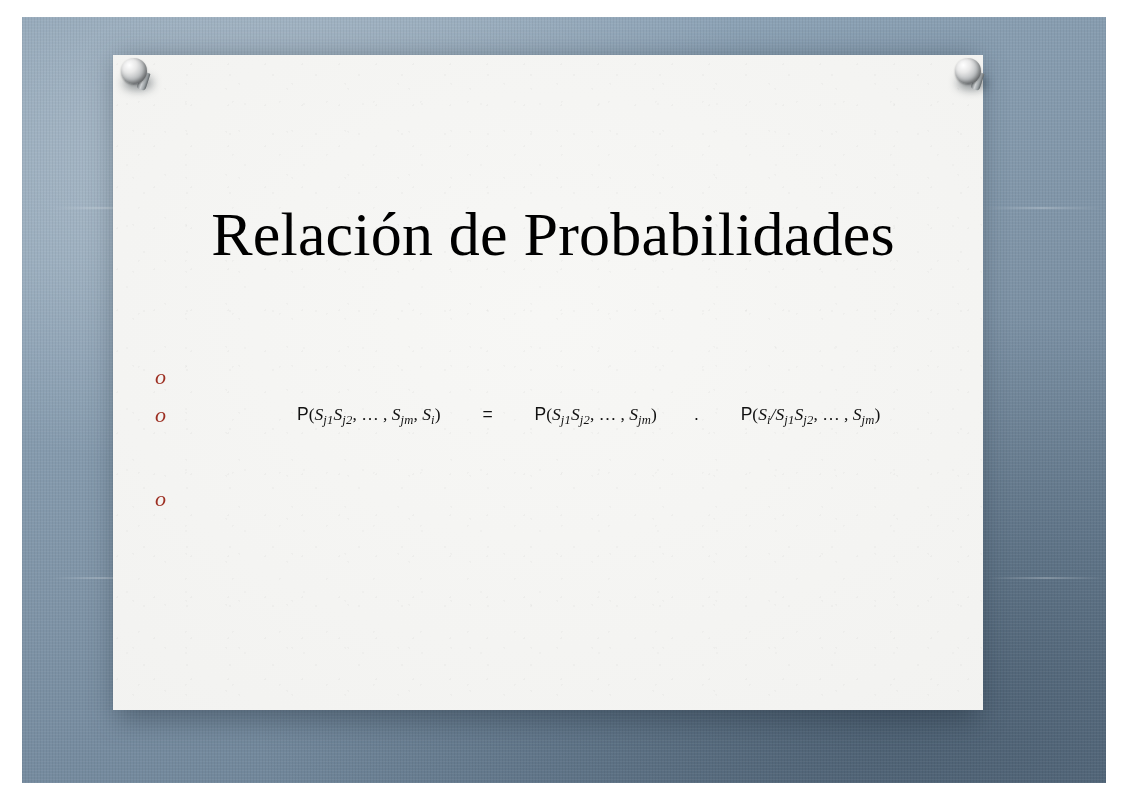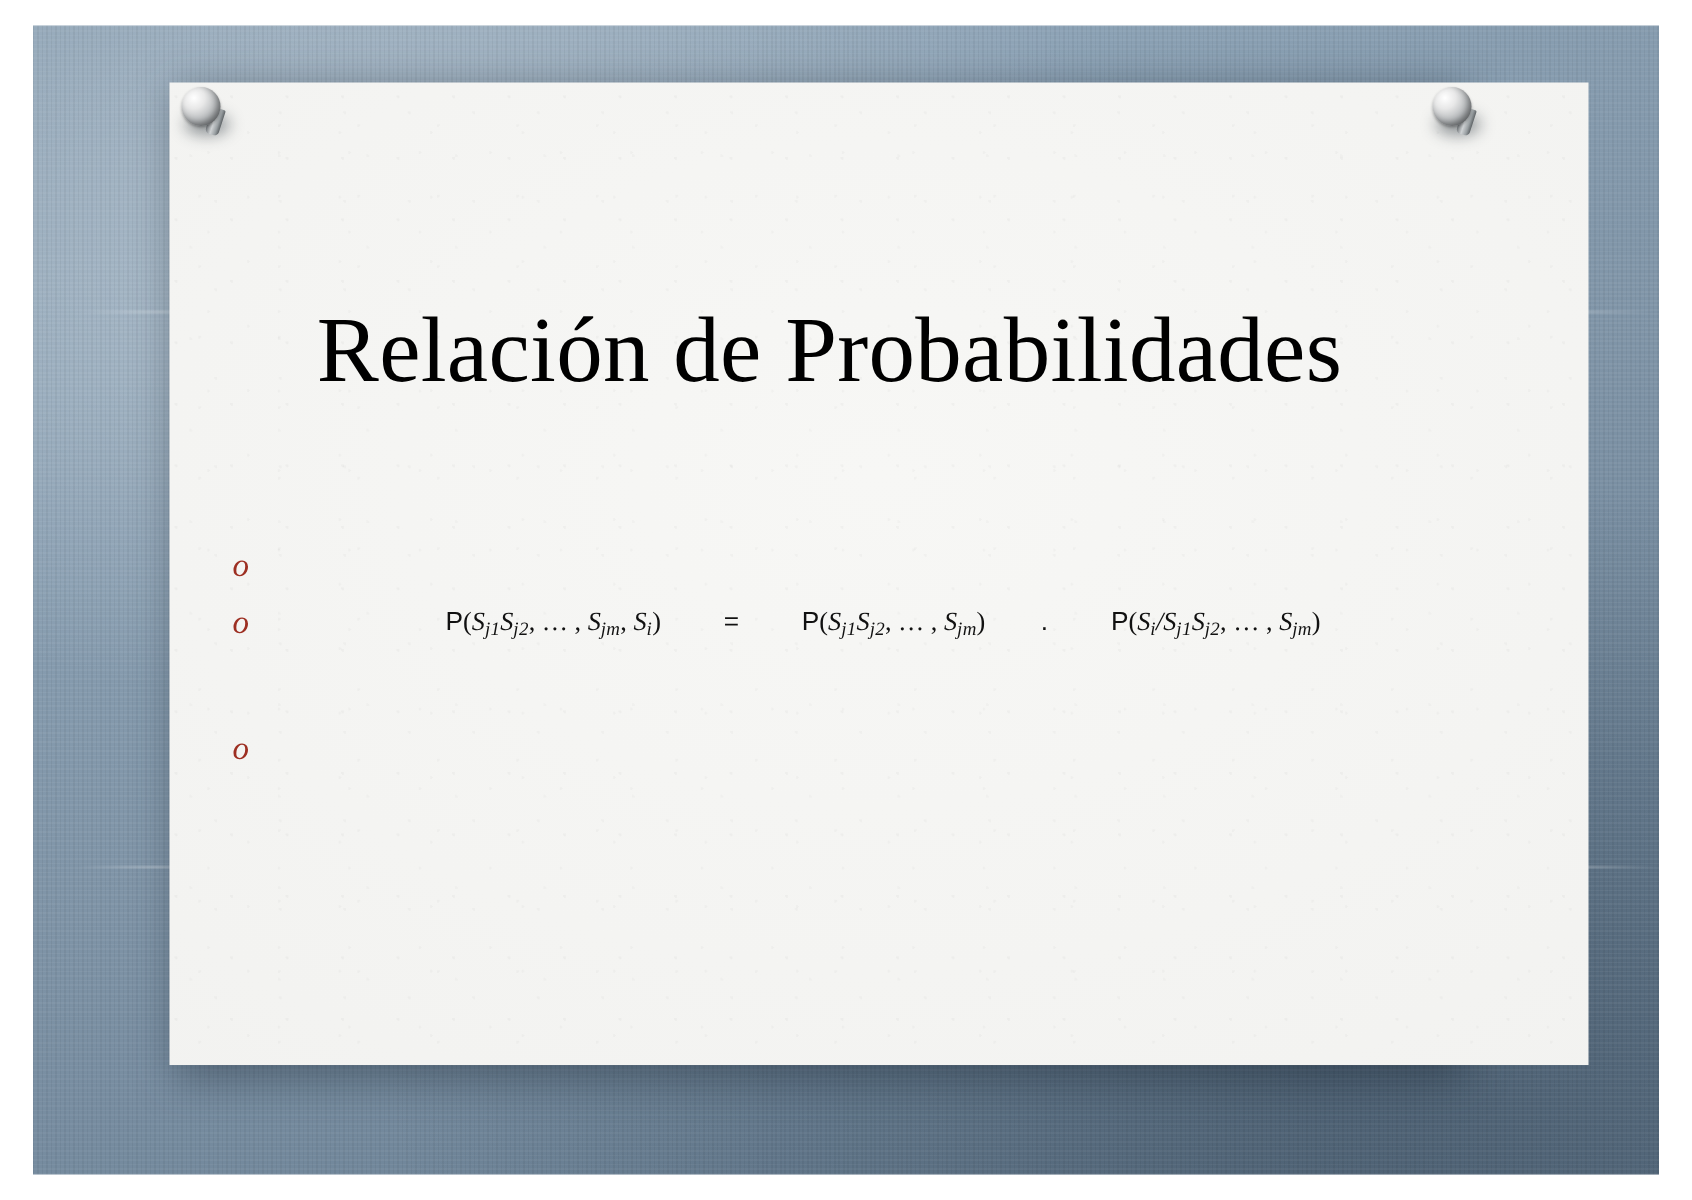--- a/index.html
+++ b/index.html
@@ -73,21 +73,21 @@
     width: 862px;
     height: 662px;
     background: rgba(25,38,50,0.40);
     filter: blur(14px);
     border-radius: 3px;
   }
   .paper {
     position: absolute;
     left: 113px;
     top: 55px;
-    width: 946px;
+    width: 870px;
     height: 655px;
     background:
       radial-gradient(ellipse 120% 120% at 50% 40%, #f7f7f5 0%, #f2f2f0 70%, #ececeb 100%);
     box-sizing: border-box;
     overflow: hidden;
   }
   
   .paper::after {
     content: "";
     position: absolute;

